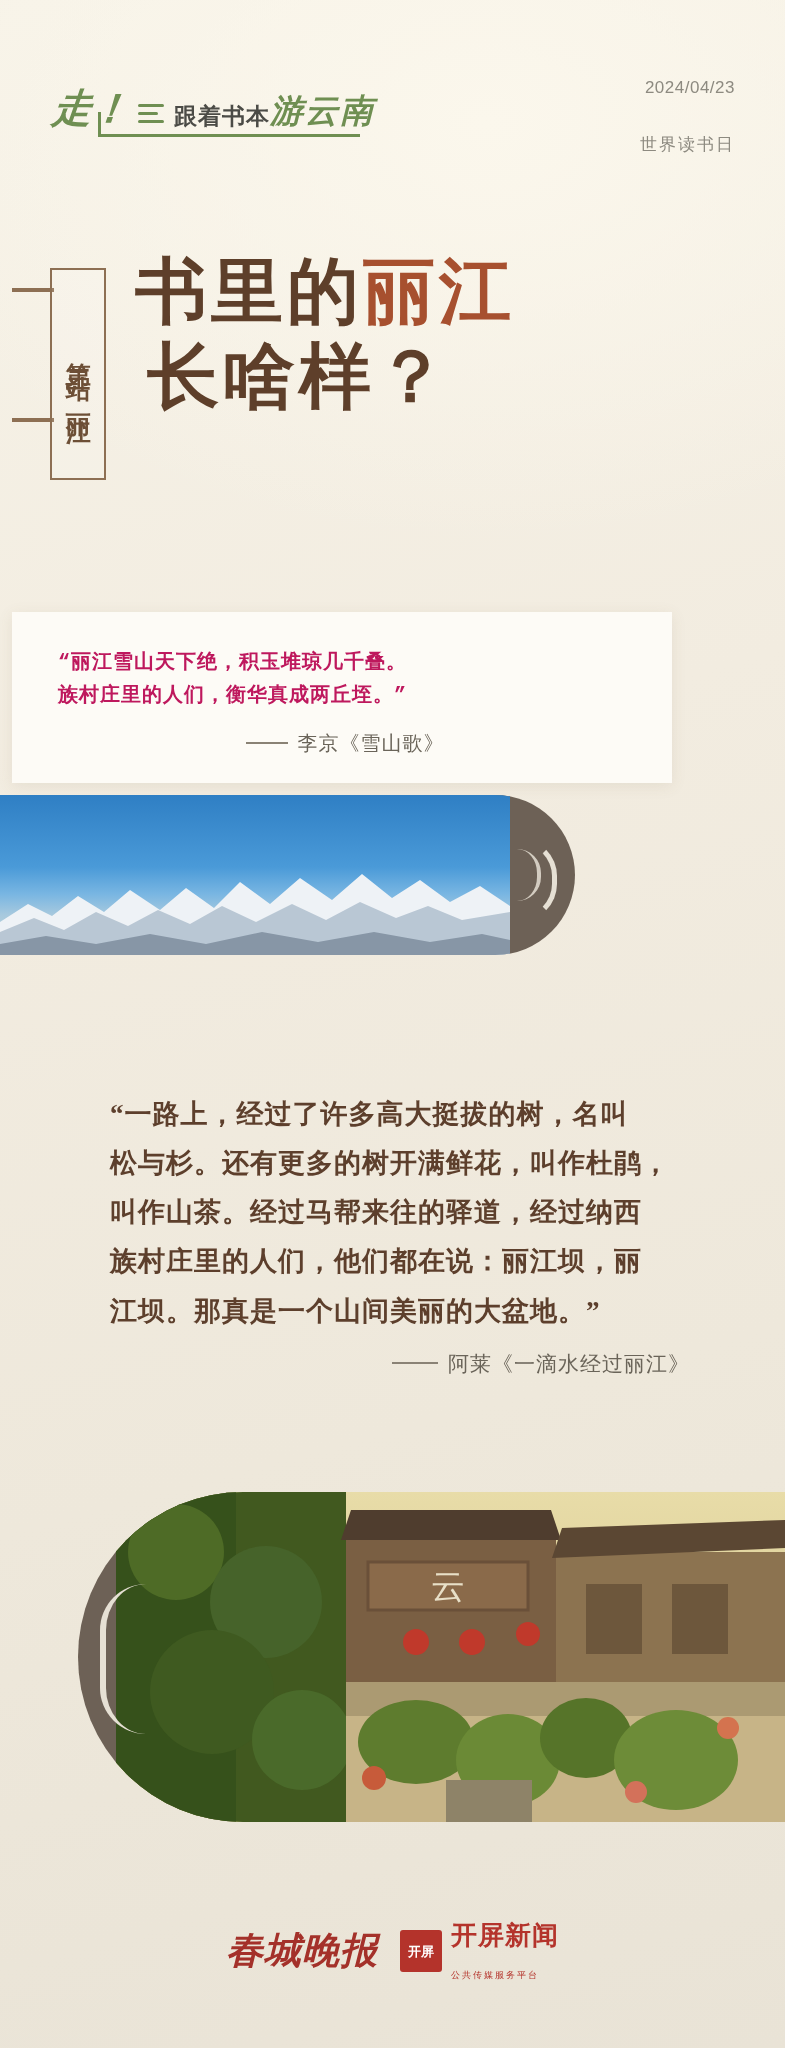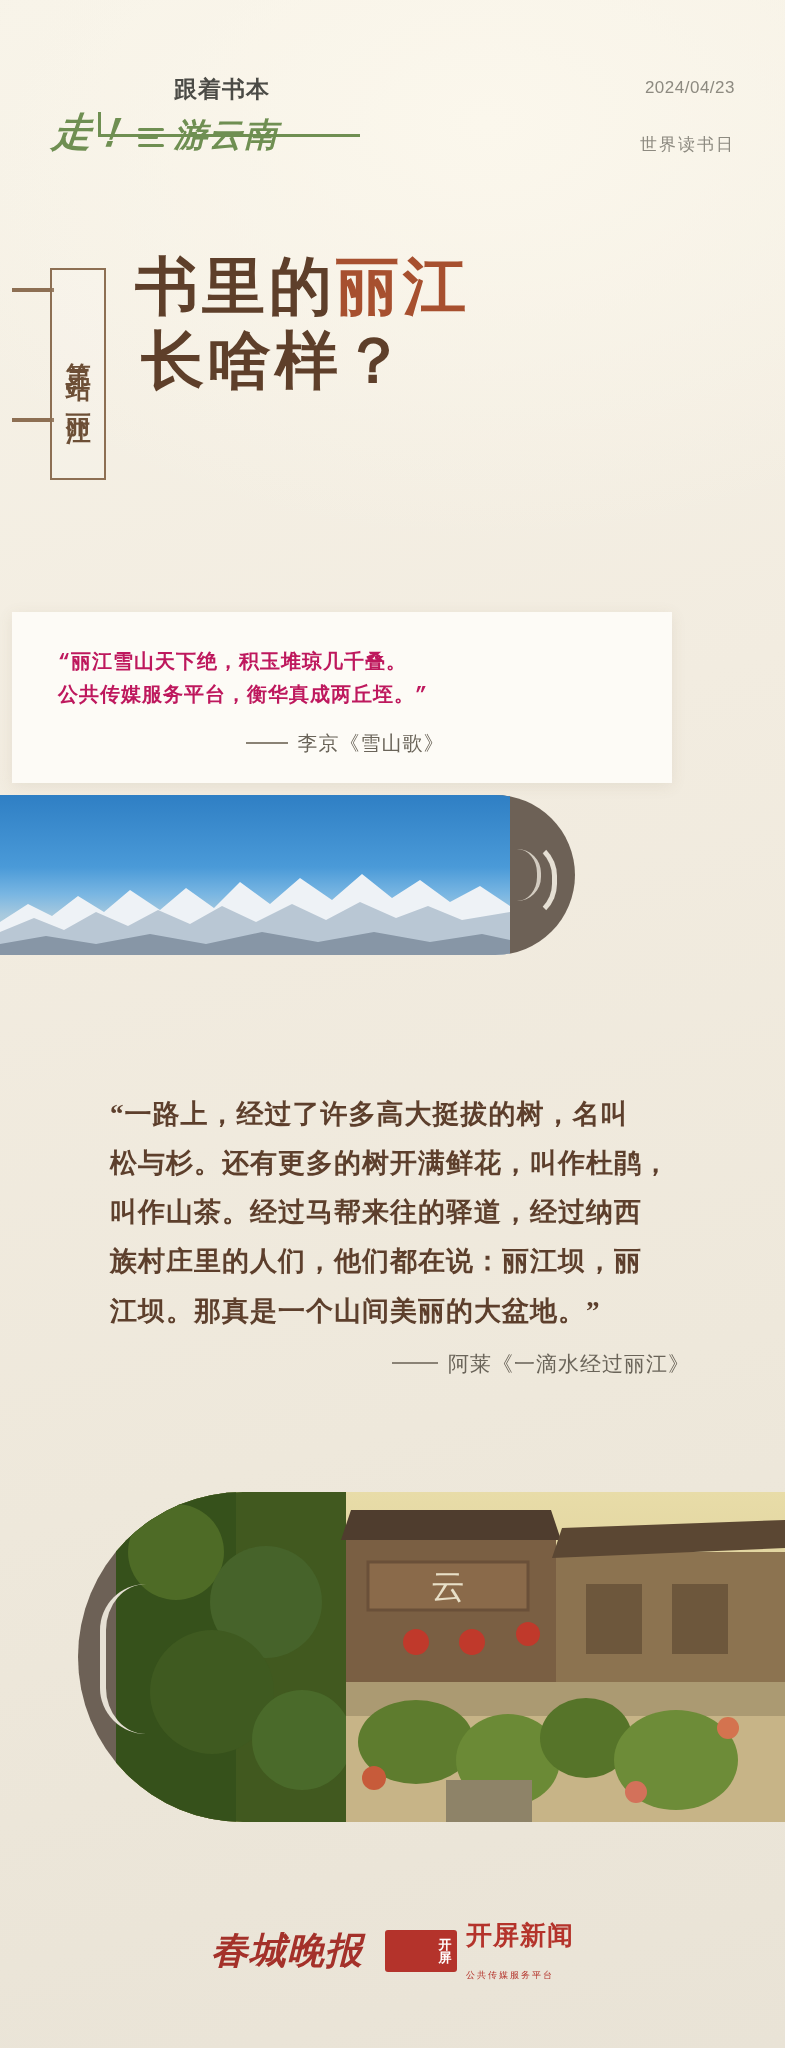--- a/index.html
+++ b/index.html
@@ -60,22 +60,22 @@
   .logo-lines span {
     display: block;
     width: 26px;
     height: 3px;
     background: #6f8f52;
     border-radius: 2px;
   }
   .logo-lines span:nth-child(2) { width: 20px; }
   .logo-text-wrap {
     display: flex;
-    flex-direction: column;
-    align-items: flex-start;
+    flex-direction: row;
+    align-items: flex-end;
   }
   .logo-line1 {
     font-size: 23px;
     font-weight: bold;
     color: #4b4b46;
     letter-spacing: 1px;
     line-height: 1.05;
   }
   .logo-line2 {
     font-size: 33px;
@@ -173,27 +173,27 @@
   .big-title {
     position: absolute;
     left: 135px;
     top: 0;
     width: 620px;
   }
   .big-title .tline {
     font-family: "Liberation Serif", serif;
     font-weight: bold;
     color: #5e3f2a;
-    font-size: 63px;
+    font-size: 72px;
     line-height: 1.18;
     letter-spacing: 4px;
     white-space: nowrap;
   }
   .big-title .tline.l1 { color: #5e3f2a; }
-  .big-title .tline.l2 { margin-left: 6px; }
+  .big-title .tline.l2 { margin-left: 12px; }
   .big-title .hl { color: #a7502f; }
 
   
   .card1 {
     position: absolute;
     left: 12px;
     top: 612px;
     width: 660px;
     background: #fdfbf6;
     box-shadow: 0 3px 14px rgba(120,100,70,0.10);
@@ -371,34 +371,33 @@
     font-style: italic;
     color: #a4312a;
     letter-spacing: 1px;
   }
   .footer-logo {
     display: flex;
     align-items: center;
     gap: 9px;
   }
   .footer-mark {
-    width: 24px;
+    width: 42px;
     height: 42px;
     background: #b4332b;
     color: #fff;
     font-size: 13px;
     font-weight: bold;
     display: flex;
     align-items: center;
     justify-content: center;
     line-height: 1.05;
     text-align: center;
     letter-spacing: 0;
     border-radius: 3px;
-    padding-left: 48px;
   }
   .footer-texts {
     display: flex;
     flex-direction: column;
     justify-content: center;
   }
   .footer-main {
     font-size: 26px;
     font-weight: bold;
     color: #b4332b;
@@ -446,21 +445,21 @@
     </div>
     <div class="big-title">
       <div class="tline l1"><span>书里的</span><span class="hl">丽江</span></div>
       <div class="tline l2">长啥样？</div>
     </div>
   </div>
 
   <div class="card1">
     <div class="poem">
       <div class="ln">“丽江雪山天下绝，积玉堆琼几千叠。</div>
-      <div class="ln">公共传媒服务平台，衡华真成两丘垤。”</div>
+      <div class="ln">族村庄里的人们，衡华真成两丘垤。”</div>
     </div>
     <div class="attrib"><span class="dash"></span><span>李京《雪山歌》</span></div>
   </div>
 
   <div class="photo1-wrap">
     <div class="photo1-mask">
       <div class="photo1">
         <svg class="mtn" viewBox="0 0 510 95" preserveAspectRatio="none">
           <polygon points="0,95 0,62 28,44 52,56 78,36 104,52 130,30 160,50 186,28 214,48 240,22 270,44 300,18 332,40 362,14 392,38 420,20 450,42 480,26 510,46 510,95" fill="#eef2f6"></polygon>
           <polygon points="0,95 0,72 34,58 64,70 96,52 128,66 158,50 190,64 222,46 256,62 292,44 326,60 360,42 396,58 428,46 462,60 510,52 510,95" fill="#b9c7d4"></polygon>

